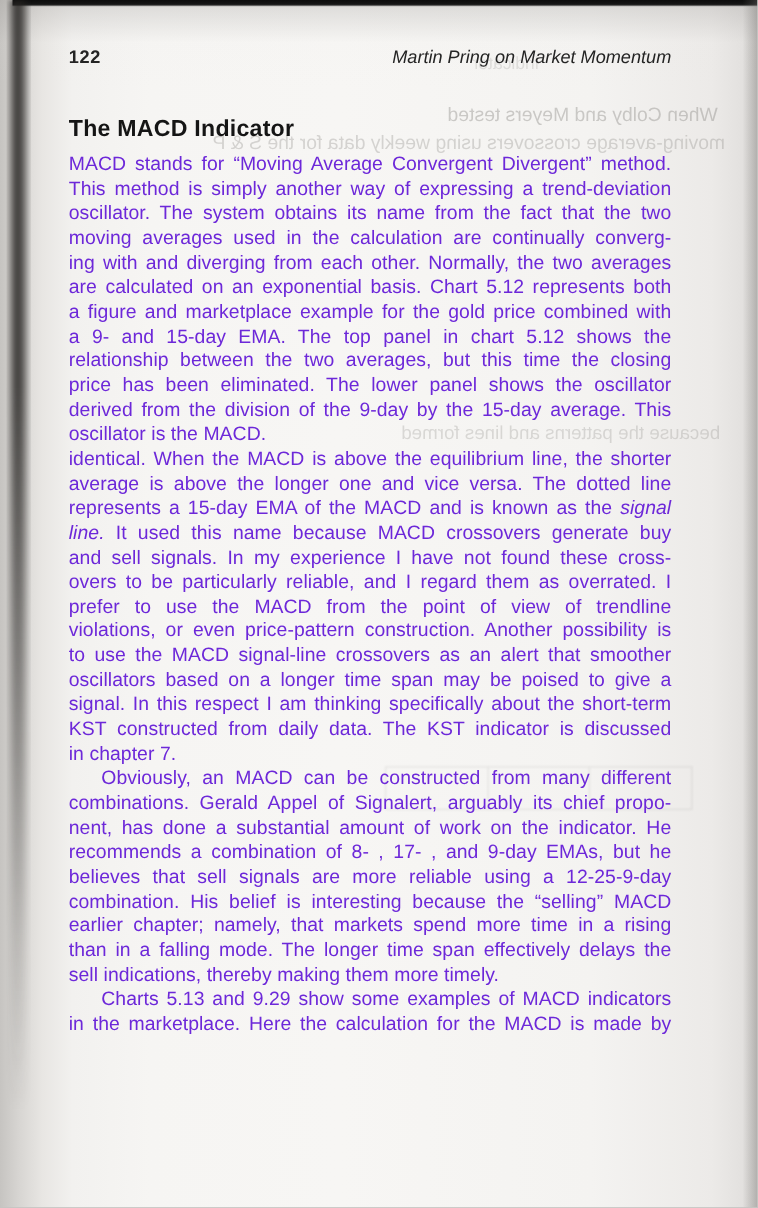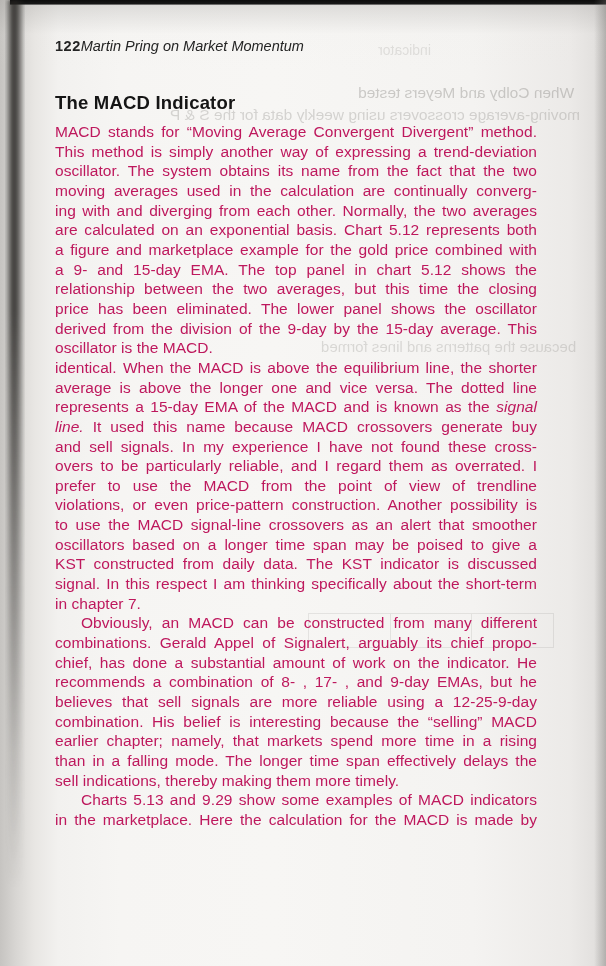--- a/index.html
+++ b/index.html
@@ -24,32 +24,32 @@
     filter:blur(1.5px);
     -webkit-mask-image:linear-gradient(180deg,#000 0%,#000 32%,rgba(0,0,0,.55) 58%,rgba(0,0,0,.18) 78%,transparent 92%);
     mask-image:linear-gradient(180deg,#000 0%,#000 32%,rgba(0,0,0,.55) 58%,rgba(0,0,0,.18) 78%,transparent 92%);
   }
   .edge-right {
     position:absolute; top:0; right:0; width:12px; height:100%;
     background:linear-gradient(270deg, rgba(110,108,105,.40), rgba(110,108,105,0));
   }
   .pagehead {
     position:absolute; top:38px; left:55px; width:482px;
-    display:flex; justify-content:flex-start; align-items:baseline;
+    display:flex; justify-content:space-between; align-items:baseline;
     font-size:14.5px; color:#242424;
   }
   .pagenum { font-weight:700; letter-spacing:.5px; }
   .runhead { font-weight:400;font-style:italic; }
   .title {
     position:absolute; top:80px; left:55px;
     font-size:18.5px; font-weight:700; letter-spacing:.2px; color:#151515;
   }
   .body {
     position:absolute; top:122px; left:55px; width:482px;
-    font-size:15.5px; line-height:19.65px; color:#be185d;
+    font-size:15.5px; line-height:19.65px; color:#6d28d9;
     letter-spacing:.05px;
   }
   .line.just { text-align:justify; text-align-last:justify; }
   .line.indent { text-indent:26px; }
   .ghost-layer { position:absolute; inset:0; pointer-events:none; }
   .ghost {
     position:absolute; transform:scaleX(-1); white-space:nowrap;
     color:#85837f; filter:blur(.6px); font-weight:400;
   }
   .ghost-box {
@@ -105,26 +105,26 @@
       <div class="line just">identical. When the MACD is above the equilibrium line, the shorter</div>
       <div class="line just">average is above the longer one and vice versa. The dotted line</div>
       <div class="line just"><span>represents a 15-day EMA of the MACD and is known as the </span><i>signal</i></div>
       <div class="line just"><i>line.</i><span> It used this name because MACD crossovers generate buy</span></div>
       <div class="line just">and sell signals. In my experience I have not found these cross-</div>
       <div class="line just">overs to be particularly reliable, and I regard them as overrated. I</div>
       <div class="line just">prefer to use the MACD from the point of view of trendline</div>
       <div class="line just">violations, or even price-pattern construction. Another possibility is</div>
       <div class="line just">to use the MACD signal-line crossovers as an alert that smoother</div>
       <div class="line just">oscillators based on a longer time span may be poised to give a</div>
+      <div class="line just">signal. In this respect I am thinking specifically about the short-term</div>
       <div class="line just">KST constructed from daily data. The KST indicator is discussed</div>
-      <div class="line just">signal. In this respect I am thinking specifically about the short-term</div>
       <div class="line">in chapter 7.</div>
       <div class="line indent just">Obviously, an MACD can be constructed from many different</div>
       <div class="line just">combinations. Gerald Appel of Signalert, arguably its chief propo-</div>
-      <div class="line just">chief, has done a substantial amount of work on the indicator. He</div>
+      <div class="line just">nent, has done a substantial amount of work on the indicator. He</div>
       <div class="line just">recommends a combination of 8- , 17- , and 9-day EMAs, but he</div>
       <div class="line just">believes that sell signals are more reliable using a 12-25-9-day</div>
       <div class="line just">combination. His belief is interesting because the “selling” MACD</div>
       <div class="line just">earlier chapter; namely, that markets spend more time in a rising</div>
       <div class="line just">than in a falling mode. The longer time span effectively delays the</div>
       <div class="line">sell indications, thereby making them more timely.</div>
       <div class="line indent just">Charts 5.13 and 9.29 show some examples of MACD indicators</div>
       <div class="line just">in the marketplace. Here the calculation for the MACD is made by</div>
     </div>
 </div>

